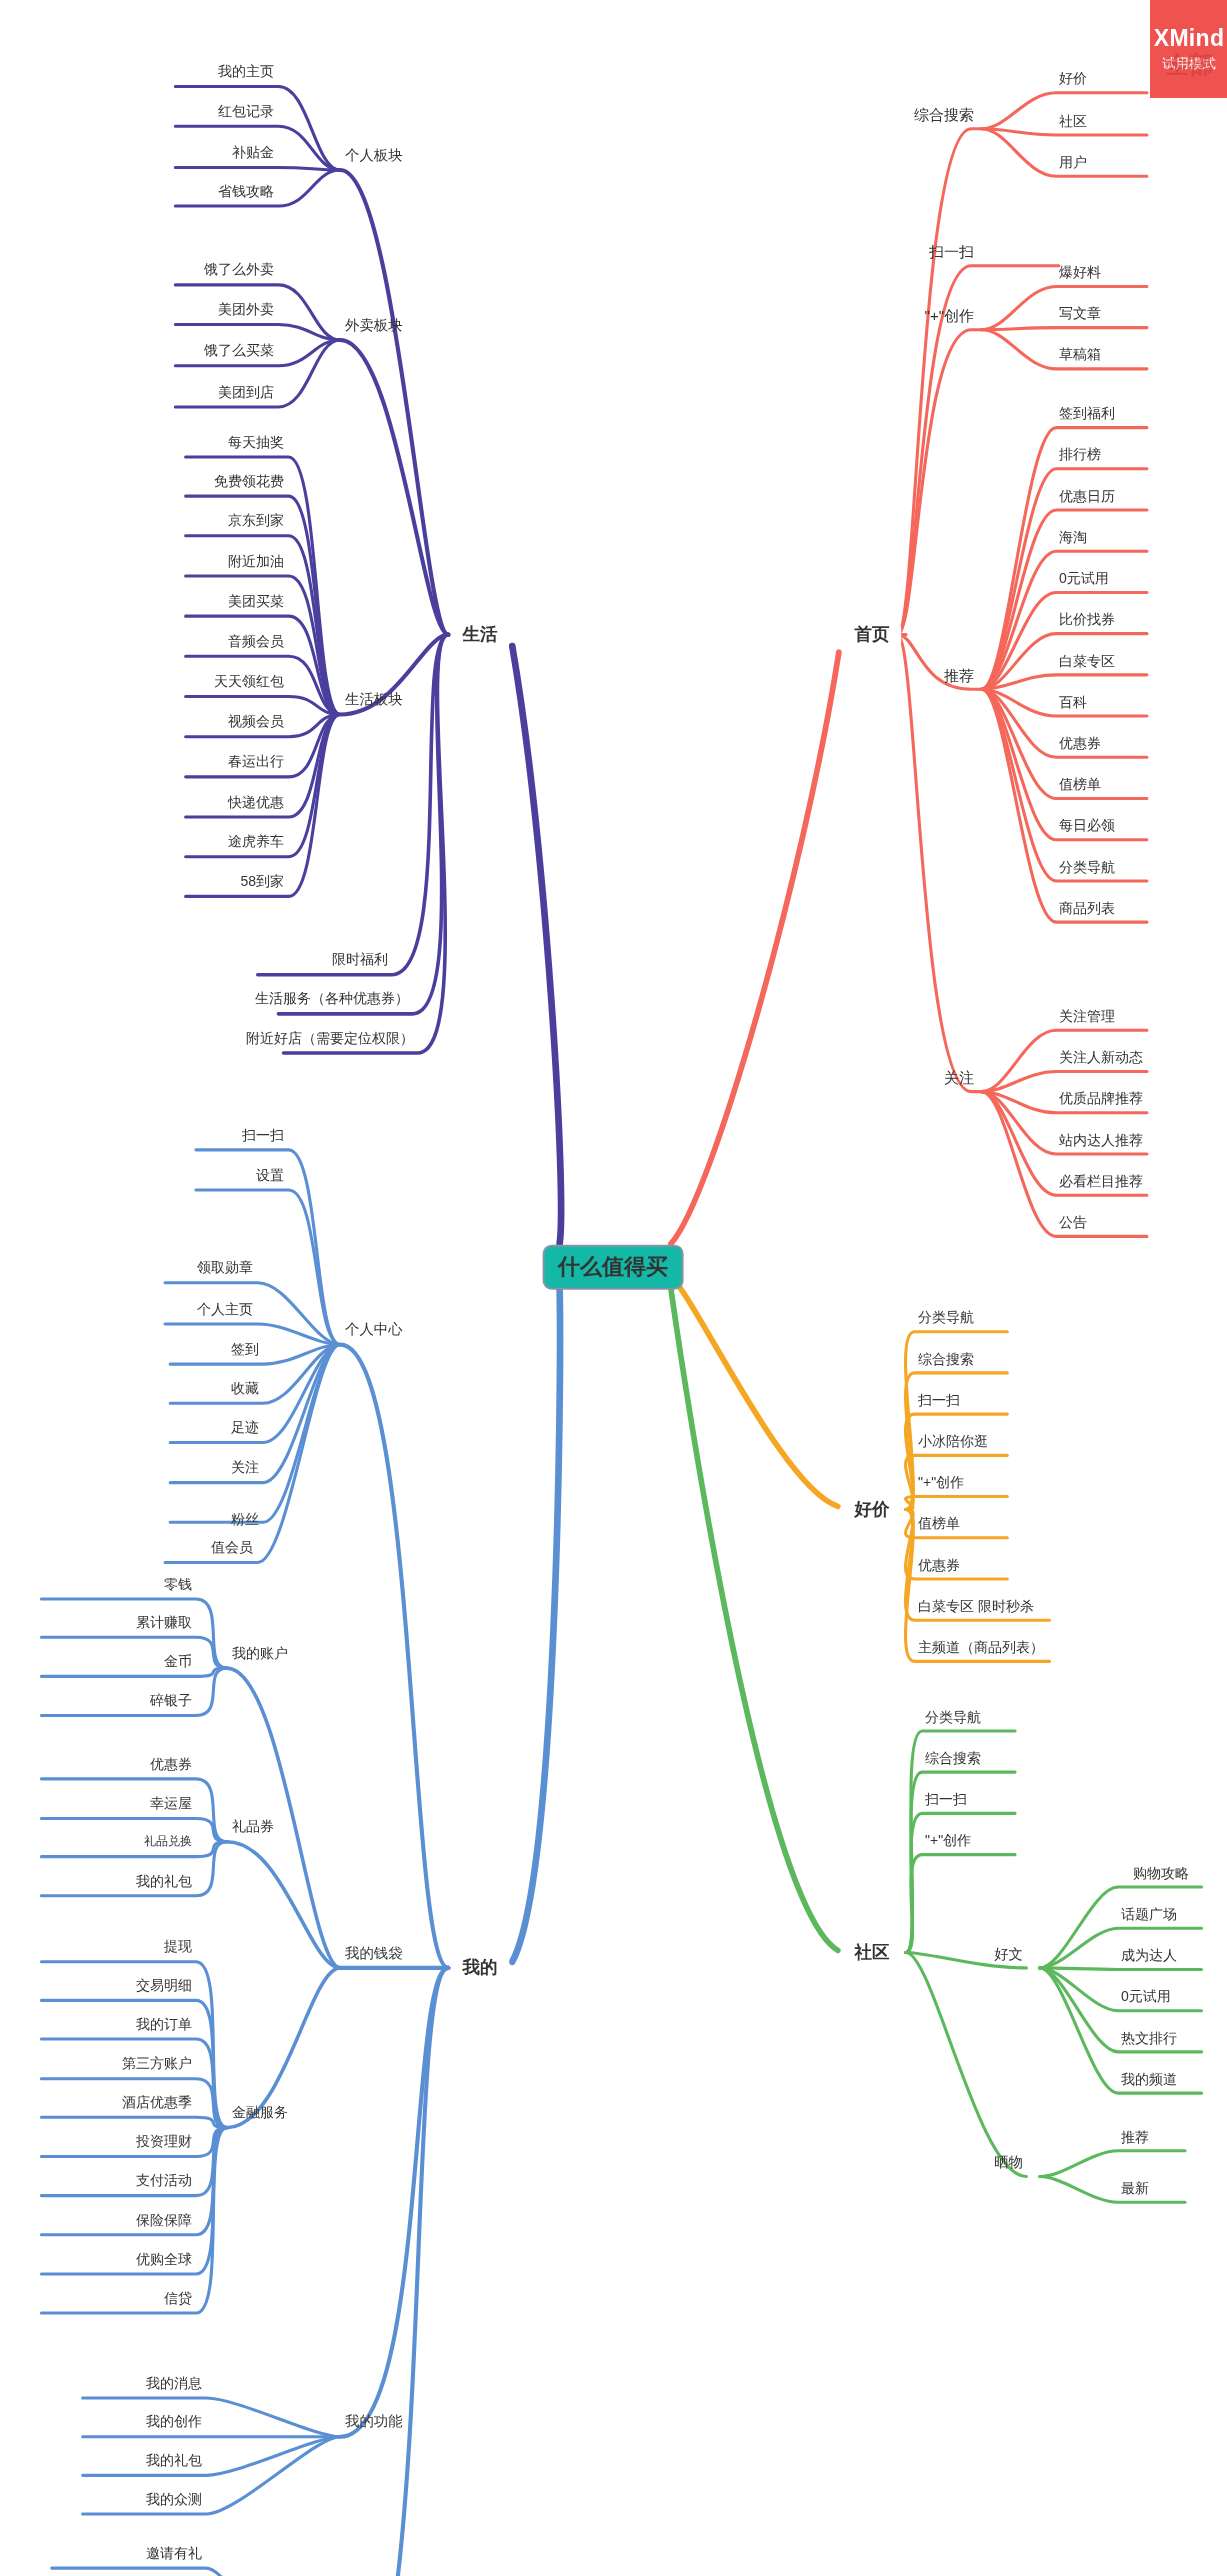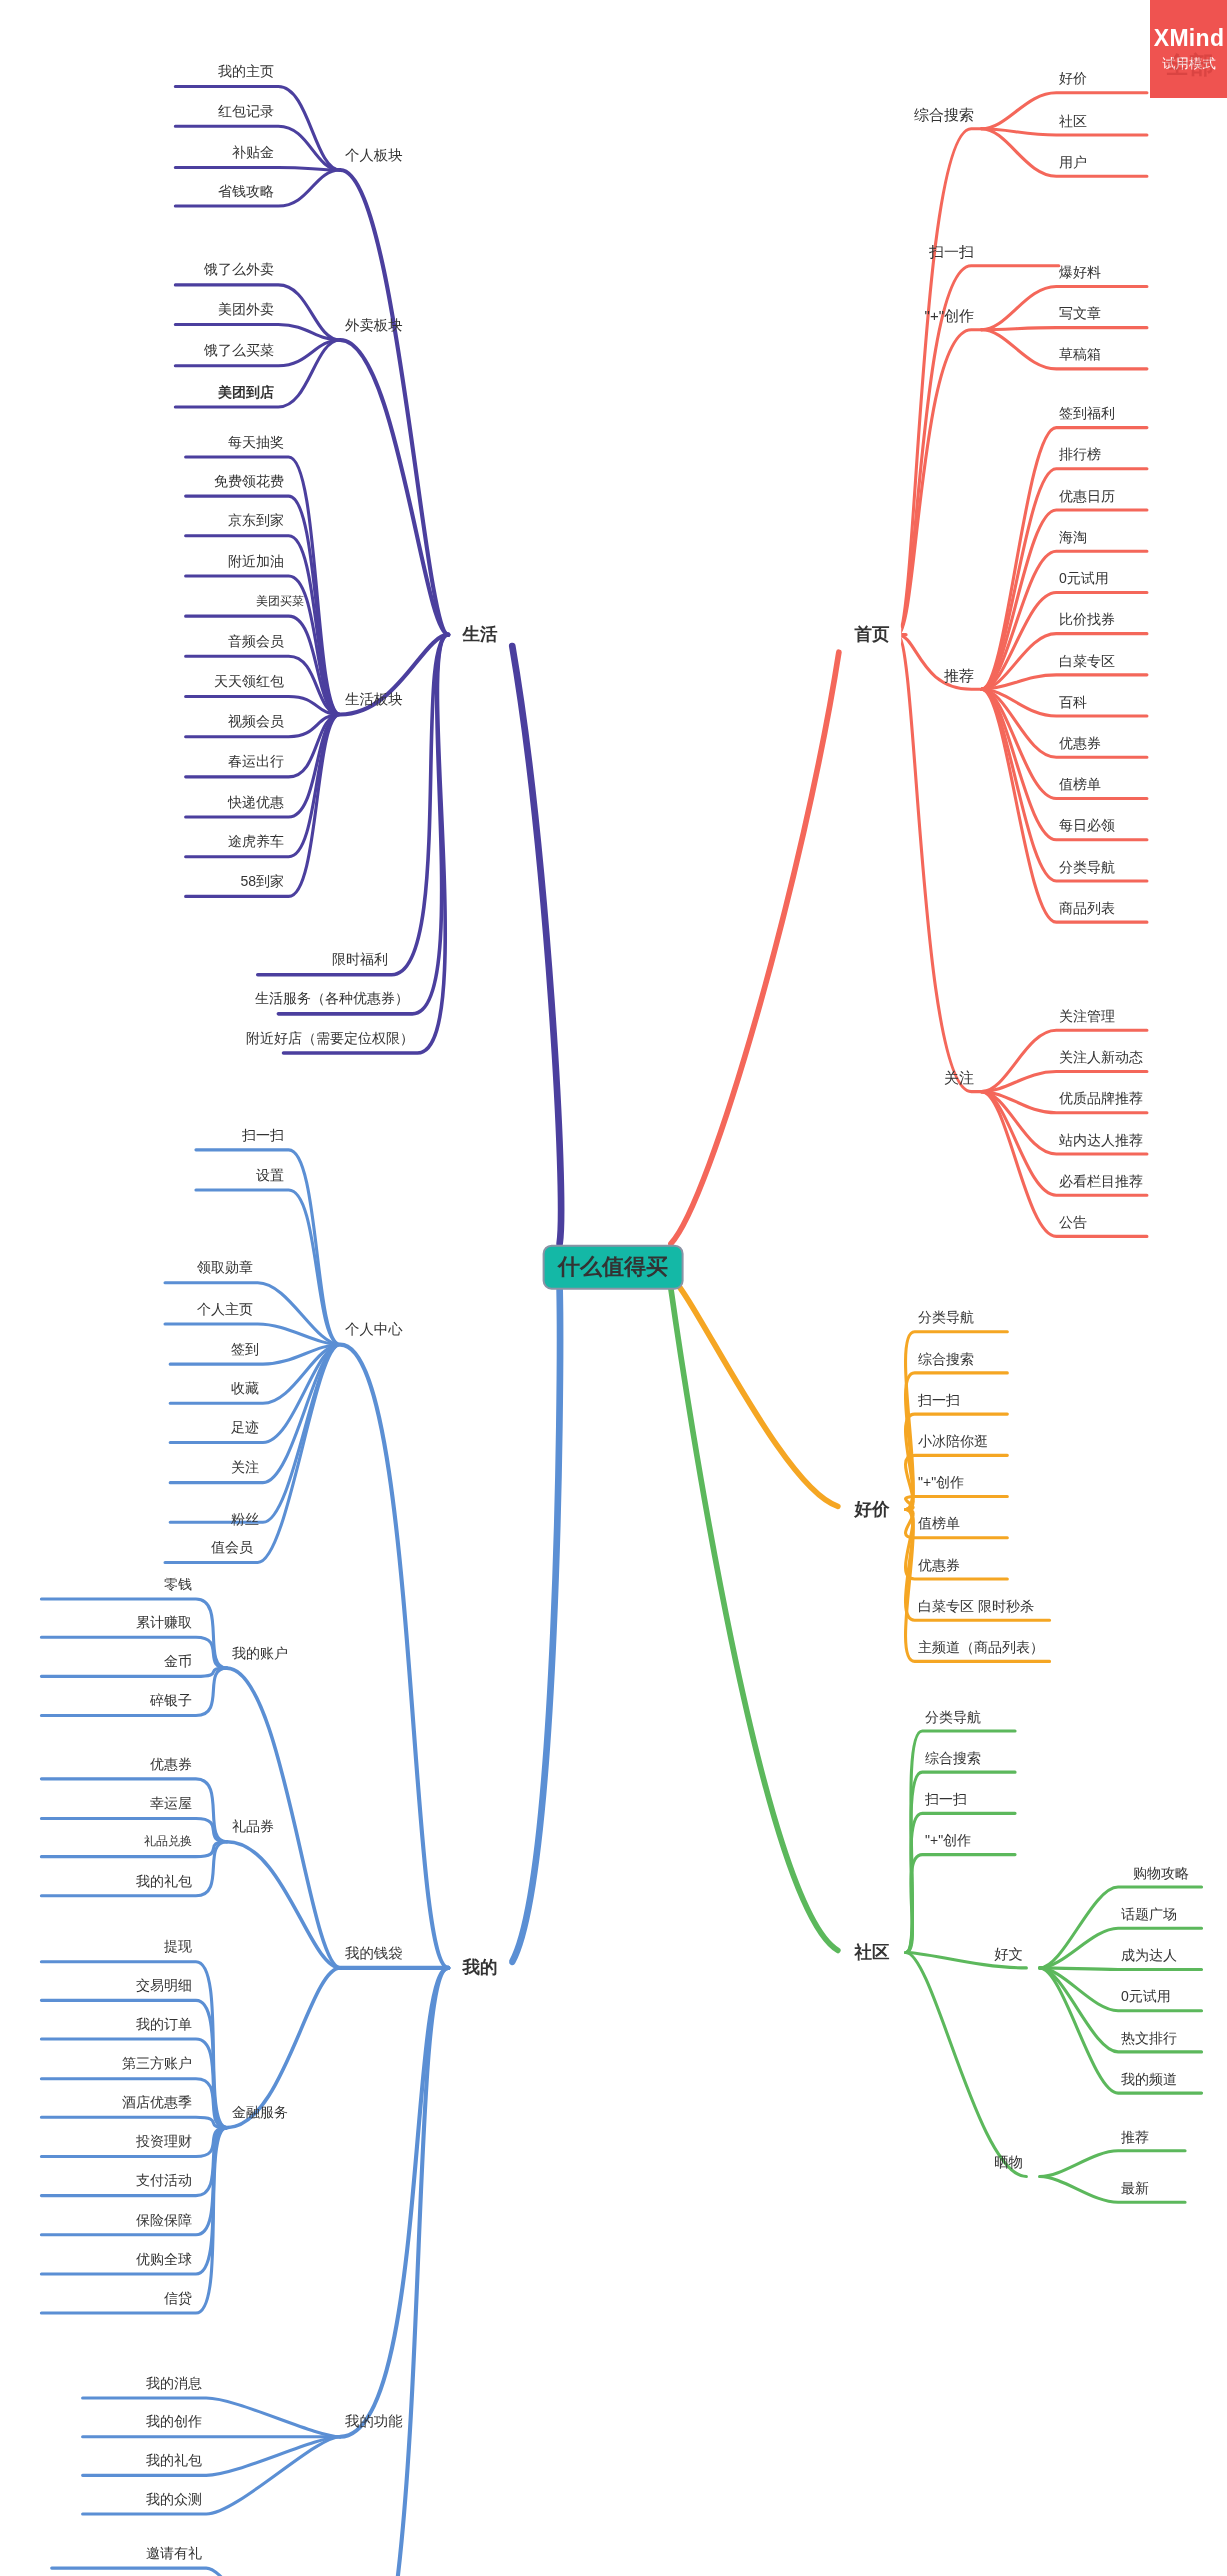--- a/index.html
+++ b/index.html
@@ -224,27 +224,27 @@
       <div class="node c mainbox" style="left: 480px; top: 635px; border-color: rgb(75, 63, 158);">生活</div>
       <div class="node r" style="left: 345px; top: 156px; font-size: 14.4px;">个人板块</div>
       <div class="node l" style="left: 274px; top: 72px; font-size: 14px;">我的主页</div>
       <div class="node l" style="left: 274px; top: 112px; font-size: 14px;">红包记录</div>
       <div class="node l" style="left: 274px; top: 153px; font-size: 14px;">补贴金</div>
       <div class="node l" style="left: 274px; top: 192px; font-size: 14px;">省钱攻略</div>
       <div class="node r" style="left: 345px; top: 326px; font-size: 14.4px;">外卖板块</div>
       <div class="node l" style="left: 274px; top: 270px; font-size: 14px;">饿了么外卖</div>
       <div class="node l" style="left: 274px; top: 310px; font-size: 14px;">美团外卖</div>
       <div class="node l" style="left: 274px; top: 351px; font-size: 14px;">饿了么买菜</div>
-      <div class="node l" style="left: 274px; top: 393px; font-size: 14px; font-weight: bold;">美团到店</div>
+      <div class="node l" style="left: 274px; top: 393px; font-size: 14px;">美团到店</div>
       <div class="node r" style="left: 345px; top: 700px; font-size: 14.4px;">生活板块</div>
       <div class="node l" style="left: 284px; top: 443px; font-size: 14px;">每天抽奖</div>
       <div class="node l" style="left: 284px; top: 482px; font-size: 14px;">免费领花费</div>
       <div class="node l" style="left: 284px; top: 521px; font-size: 14px;">京东到家</div>
       <div class="node l" style="left: 284px; top: 562px; font-size: 14px;">附近加油</div>
-      <div class="node l" style="left: 284px; top: 602px; font-size: 12px; margin-left: 20px;">美团买菜</div>
+      <div class="node l" style="left: 284px; top: 602px; font-size: 14px;">美团买菜</div>
       <div class="node l" style="left: 284px; top: 642px; font-size: 14px;">音频会员</div>
       <div class="node l" style="left: 284px; top: 682px; font-size: 14px;">天天领红包</div>
       <div class="node l" style="left: 284px; top: 722px; font-size: 14px;">视频会员</div>
       <div class="node l" style="left: 284px; top: 762px; font-size: 14px;">春运出行</div>
       <div class="node l" style="left: 284px; top: 803px; font-size: 14px;">快递优惠</div>
       <div class="node l" style="left: 284px; top: 842px; font-size: 14px;">途虎养车</div>
       <div class="node l" style="left: 284px; top: 882px; font-size: 14px;">58到家</div>
       <div class="node l" style="left: 388px; top: 960px; font-size: 14px;">限时福利</div>
       <div class="node l" style="left: 409px; top: 999px; font-size: 14px;">生活服务（各种优惠券）</div>
       <div class="node l" style="left: 414px; top: 1039px; font-size: 14px;">附近好店（需要定位权限）</div>

